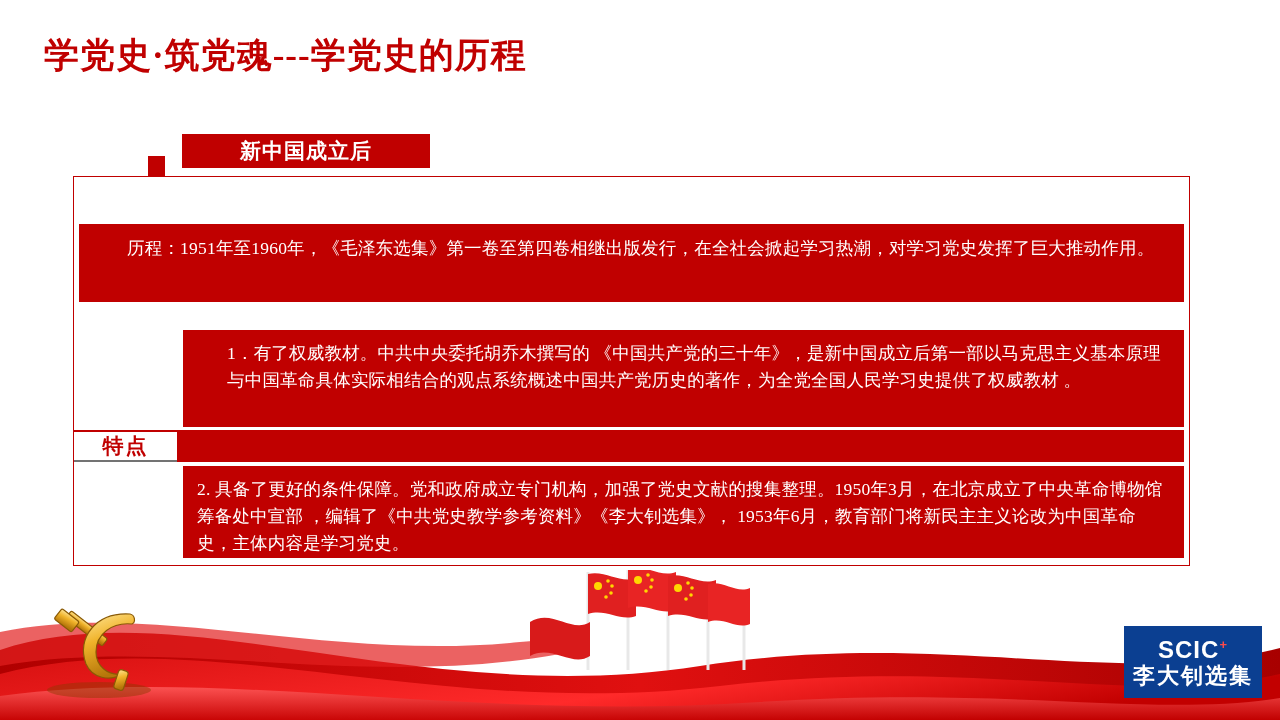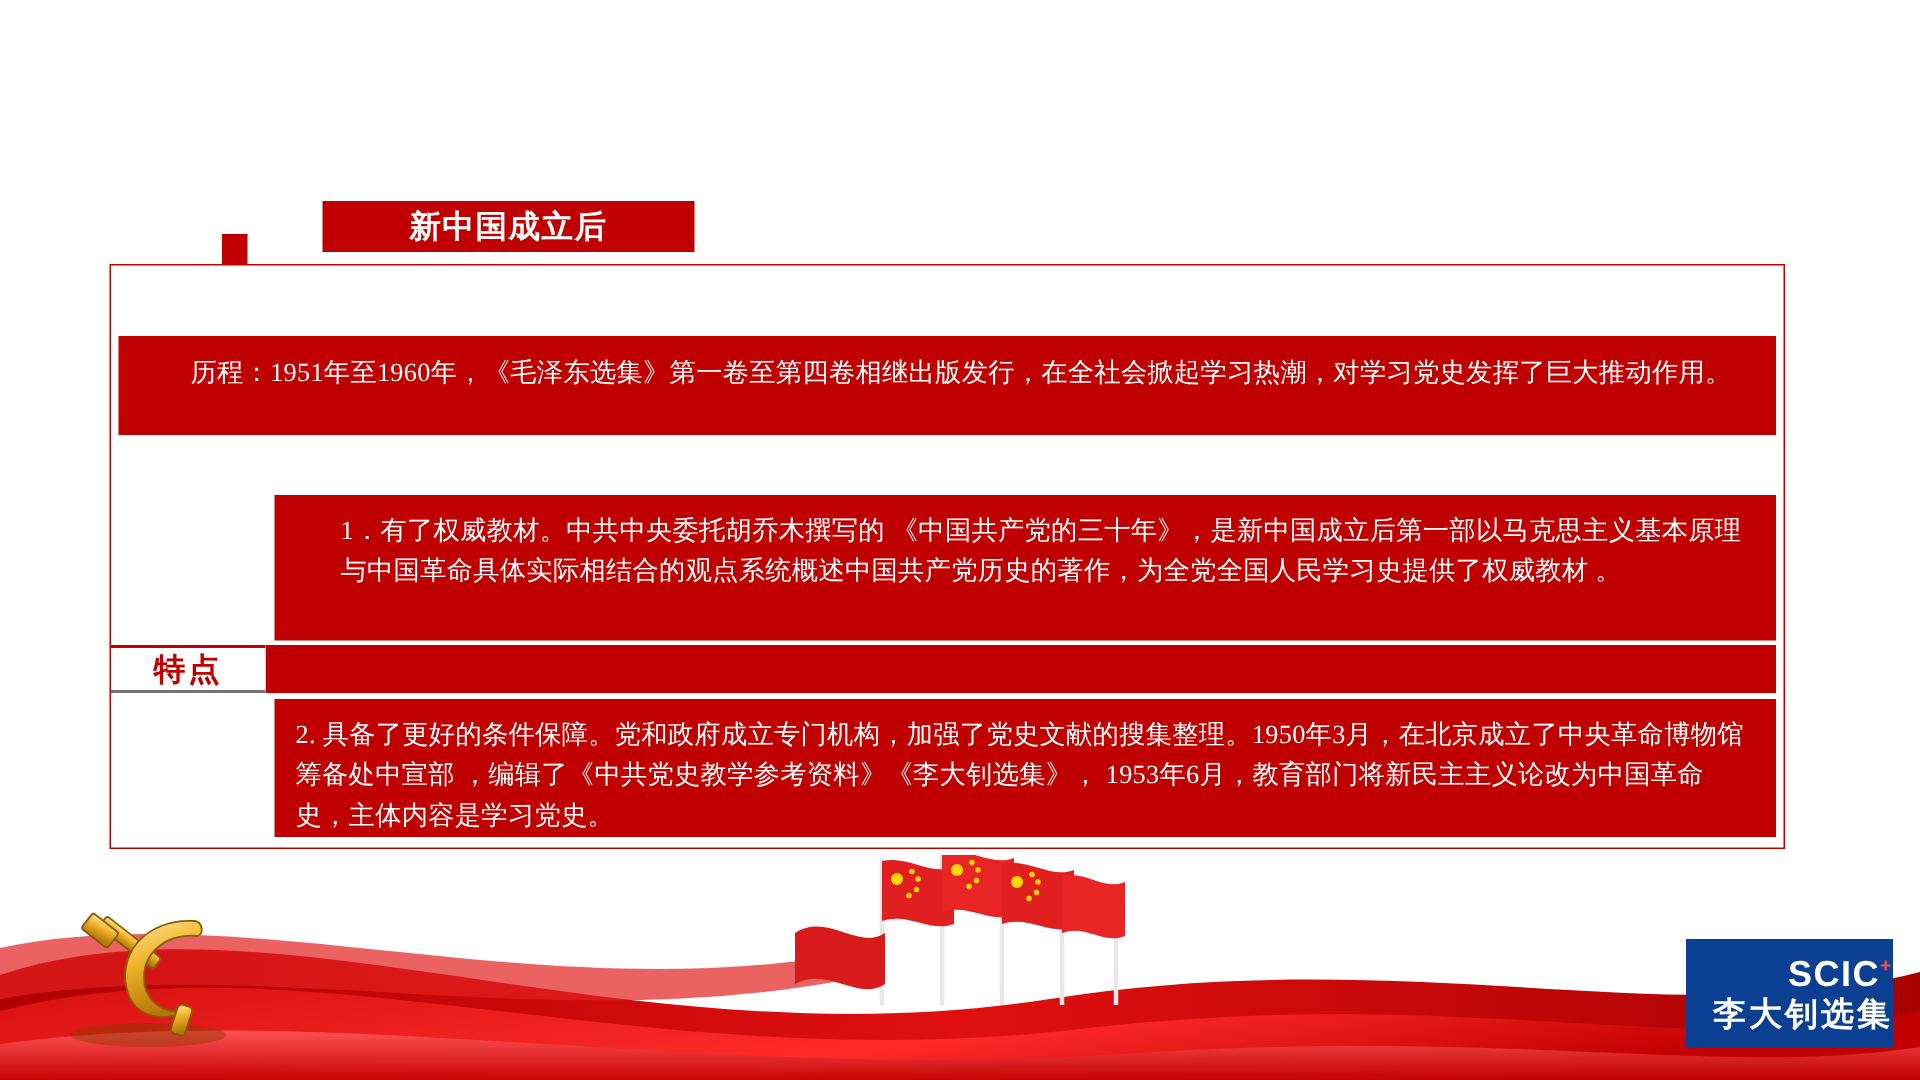--- a/index.html
+++ b/index.html
@@ -38,21 +38,20 @@
     width: 248px;
     height: 34px;
     background: #c00000;
     color: #ffffff;
     font-size: 21px;
     font-weight: bold;
     display: flex;
     align-items: center;
     justify-content: center;
     letter-spacing: 1px;
-    margin-left: 33px;
   }
   .tab-notch {
     position: absolute;
     left: 148px;
     top: 156px;
     width: 17px;
     height: 38px;
     background: #c00000;
   }
   
@@ -74,21 +73,21 @@
     font-size: 17.5px;
     line-height: 1.55;
     box-sizing: border-box;
     padding: 10px 14px 10px 14px;
     letter-spacing: 0.2px;
   }
   .block-1 {
     left: 79px;
     top: 224px;
     width: 1105px;
-    height: 66px;
+    height: 78px;
     padding-top: 11px;
   }
   .block-2 {
     left: 183px;
     top: 330px;
     width: 1001px;
     height: 97px;
     padding-left: 44px;
   }
   .block-3 {
@@ -162,21 +161,21 @@
   .logo {
     position: absolute;
     right: 18px;
     bottom: 22px;
     width: 138px;
     height: 72px;
     background: #0b3f91;
     color: #ffffff;
     display: flex;
     flex-direction: column;
-    align-items: flex-end;
+    align-items: center;
     justify-content: center;
     font-family: "Liberation Sans", sans-serif;
     line-height: 1.05;
   }
   .logo-en {
     font-size: 24px;
     font-weight: bold;
     letter-spacing: 1px;
   }
   .logo-en sup {
@@ -189,20 +188,21 @@
     letter-spacing: 2px;
     font-family: "Liberation Serif", serif;
     margin-top: 2px;
   }
 </style>
 </head>
 <body>
 
 <div class="slide">
 
+  <div class="title">学党史·筑党魂---学党史的历程</div>
 
   <div class="tab-notch"></div>
   <div class="section-tab">新中国成立后</div>
 
   <div class="frame"></div>
 
   <div class="block block-1"><span class="indent"></span><span>历程：1951年至1960年，《毛泽东选集》第一卷至第四卷相继出版发行，在全社会掀起学习热潮，对学习党史发挥了巨大推动作用。</span></div>
 
   <div class="block block-2">1．有了权威教材。中共中央委托胡乔木撰写的 《中国共产党的三十年》，是新中国成立后第一部以马克思主义基本原理与中国革命具体实际相结合的观点系统概述中国共产党历史的著作，为全党全国人民学习史提供了权威教材 。</div>
 

